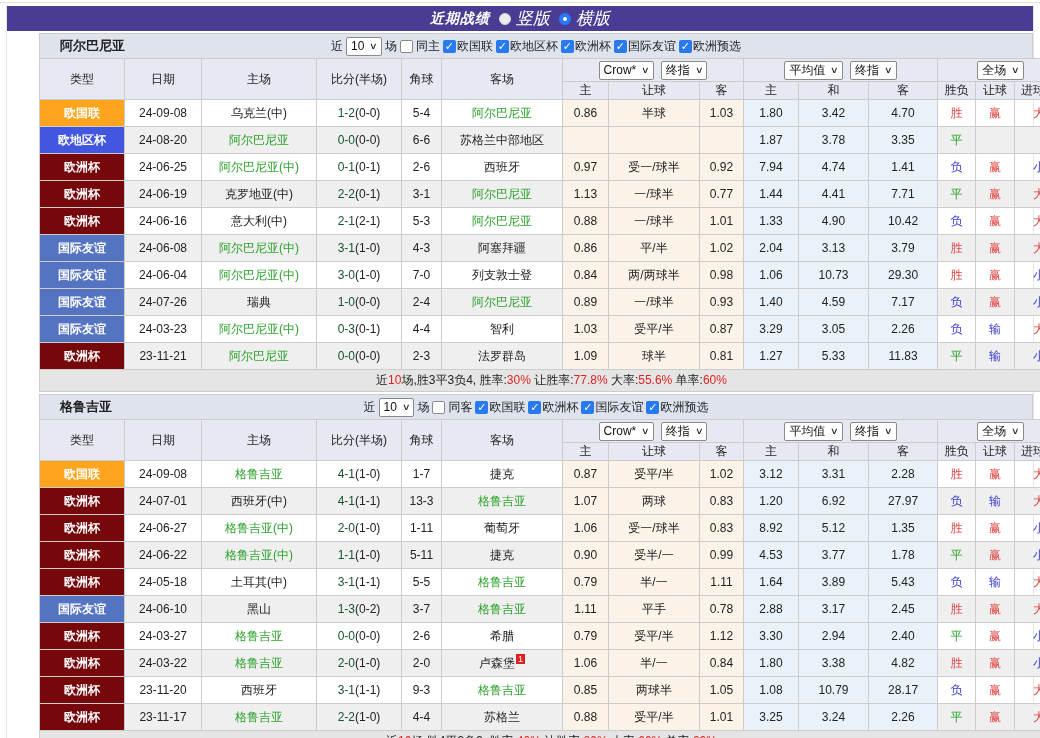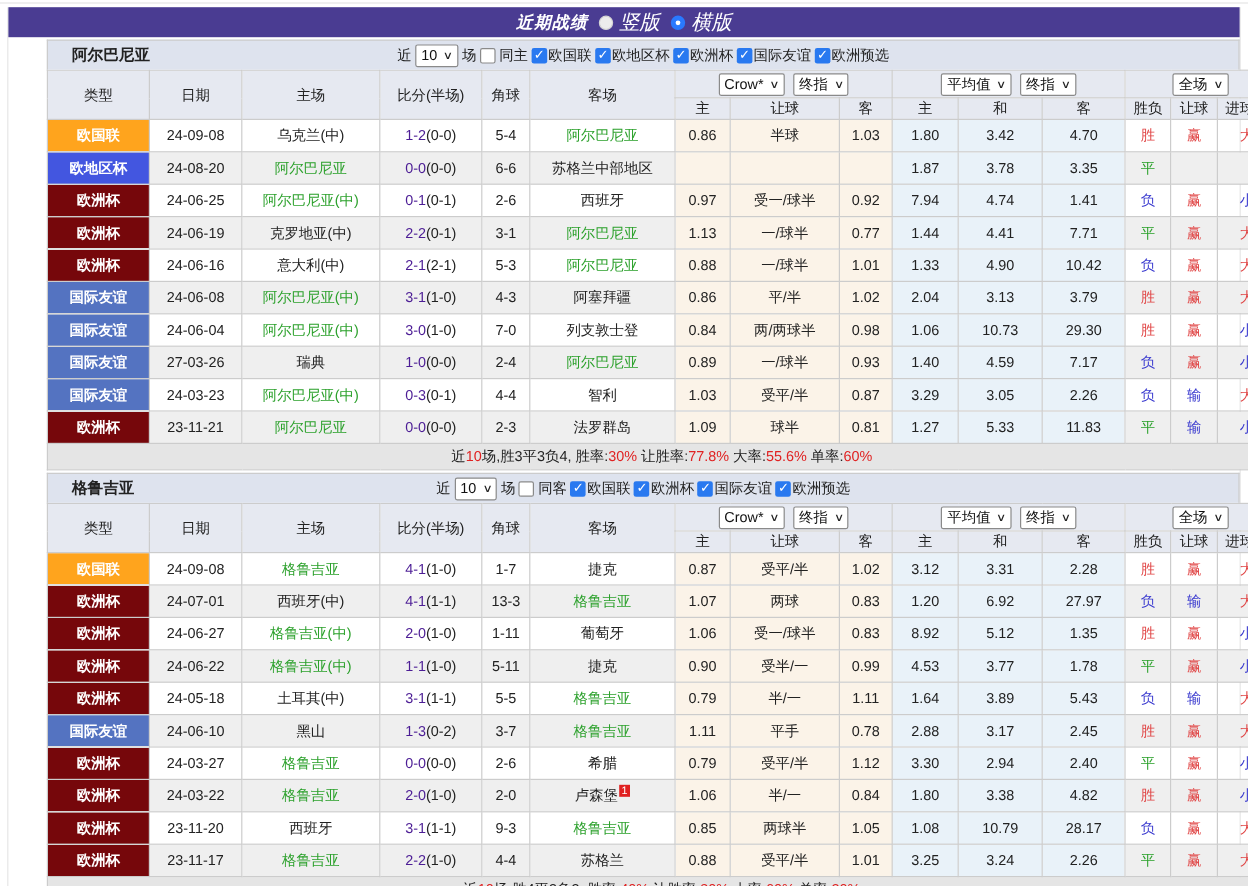--- a/index.html
+++ b/index.html
@@ -32,21 +32,21 @@
   thead th{background:#E6E9F1;font-weight:normal;}
   tr.h1 th{height:22px;}
   tr.h2 th{height:17px;}
   .hsel{display:flex;justify-content:center;align-items:center;gap:7px;}
   tbody td{height:26px;}
   tbody tr:nth-child(even) td{background:#EFEFEF;}
   td.crow{background:#FBF3E8 !important;}
   td.avg{background:#E9F2F9 !important;}
   td.type{color:#fff;font-weight:bold;}
   td.team.self{color:#2CA12C;}
-  .ft{color:#4c1d95;}
+  .ft{color:#14532d;}
   .c-red{color:#E04444;}
   .c-green{color:#2AA12A;}
   .c-blue{color:#3A3ACF;}
   .sup{background:#E02020;color:#fff;font-size:9px;line-height:11px;padding:0 2px;vertical-align:super;margin-left:1px;}
   tfoot td{height:21px;background:#e5e5e5;}
   tfoot .red{color:#E02222;}
 </style>
 </head>
 <body>
 
@@ -287,21 +287,21 @@
             <td class="crow">0.98</td>
             <td class="avg">1.06</td>
             <td class="avg">10.73</td>
             <td class="avg">29.30</td>
             <td class="res c-red">胜</td>
             <td class="res c-red">赢</td>
             <td class="res c-blue">小</td>
           </tr>
           <tr>
             <td class="type" style="background: rgb(84, 115, 193);">国际友谊</td>
-            <td class="date">27-03-26</td>
+            <td class="date">24-07-26</td>
             <td class="team">瑞典</td>
             <td class="score"><span class="ft">1-0</span><span>(0-0)</span></td>
             <td class="corner">2-4</td>
             <td class="team self">阿尔巴尼亚</td>
             <td class="crow">0.89</td>
             <td class="crow">一/球半</td>
             <td class="crow">0.93</td>
             <td class="avg">1.40</td>
             <td class="avg">4.59</td>
             <td class="avg">7.17</td>

